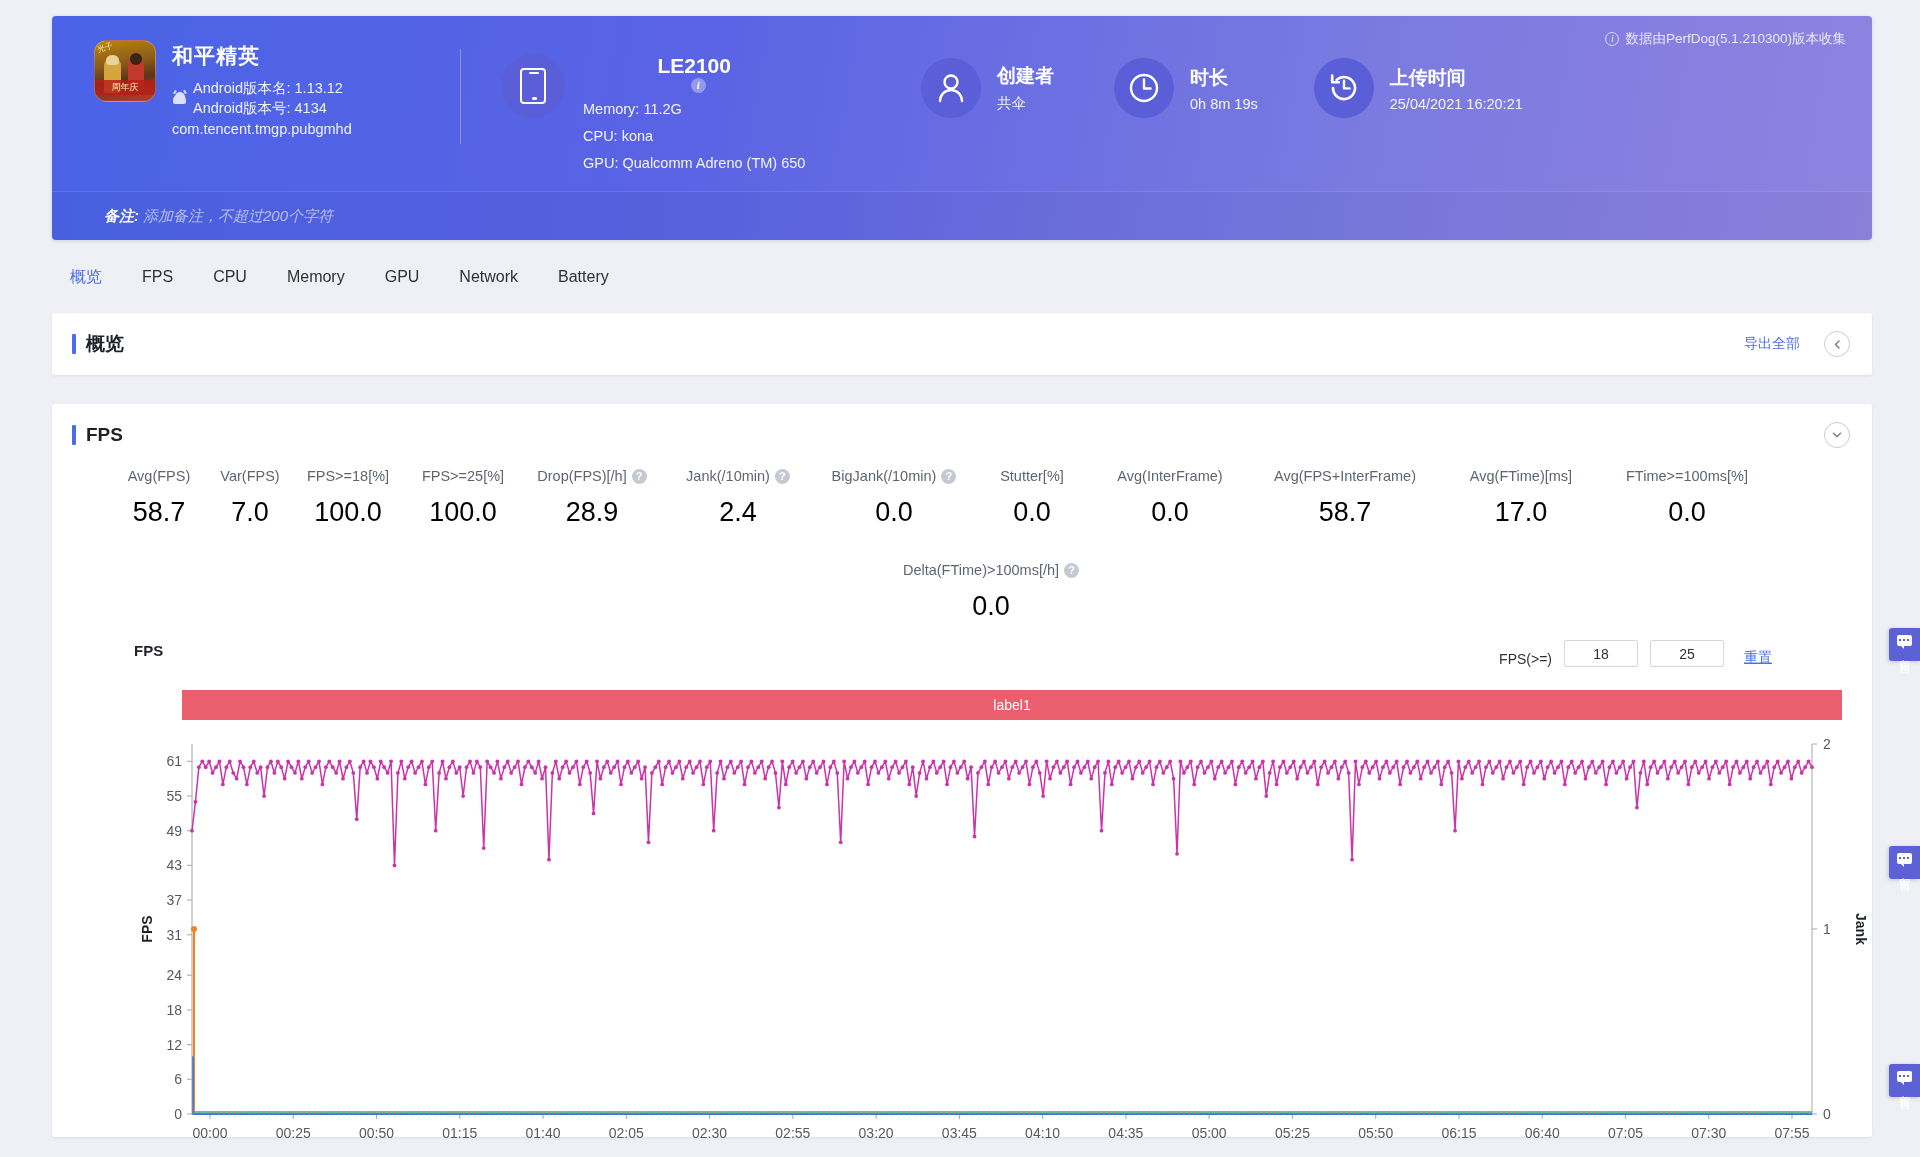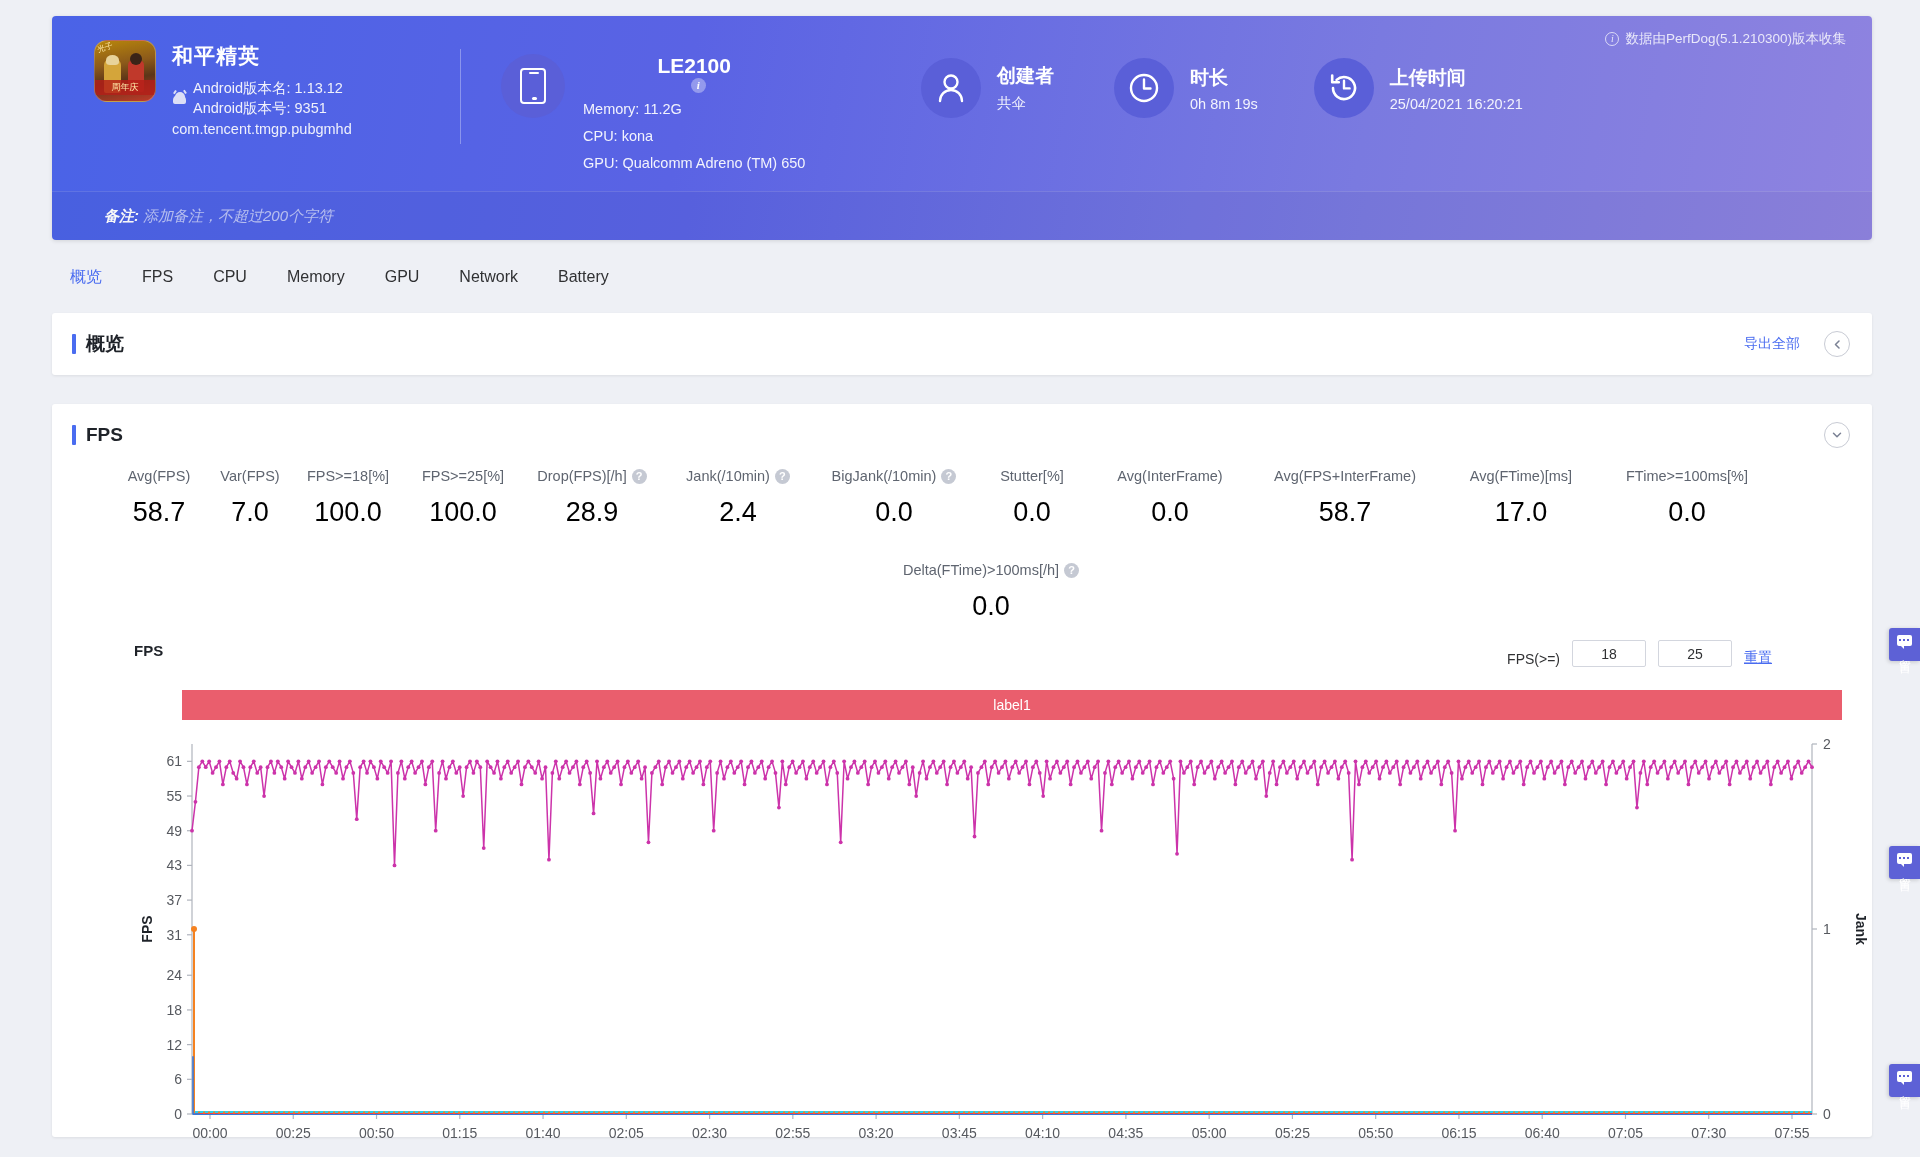--- a/index.html
+++ b/index.html
@@ -134,21 +134,21 @@
 
   
   .chart-head { position:absolute; left:0; top:238px; width:100%; height:40px; }
   .chart-head .ct { position:absolute; left:82px; top:0; font-size:15px; font-weight:bold; color:#1f2329;}
   .fps-ctrl { position:absolute; right: 100px; top: -2px; display:flex; align-items:flex-end; }
   .fps-ctrl .lab { font-size:14px; color:#303133; margin-right:12px; }
   .fps-ctrl input {
     width: 74px; height: 27px; border:1px solid #d3d6de; border-radius:2px; text-align:center;
     font-size:14px; color:#303133; font-family:"Liberation Sans", sans-serif; margin-right: 12px; outline:none;
   }
-  .fps-ctrl .reset { font-size:14px; color:#4a6cf0; text-decoration:underline; cursor:pointer; margin-left: 0;}
+  .fps-ctrl .reset { font-size:14px; color:#4a6cf0; text-decoration:underline; cursor:pointer; margin-left: 8px;}
 
   .label-band {
     position:absolute; left:130px; top:286px; width:1660px; height:30px;
     background:#ea5e6d; color:#fff; font-size:14px; display:flex; align-items:center; justify-content:center;
   }
 
   .plot { position:absolute; left: 80px; top: 330px; width: 1740px; height: 430px; }
   .plot svg { display:block; }
 
   
@@ -184,21 +184,21 @@
           <div class="app-name">和平精英</div>
           <div class="app-rows">
             <div class="android-ico">
               <div class="a1"></div>
                 <div class="a2"></div>
               <div class="head"></div>
                 <div class="body"></div>
             </div>
             <div>
               <div class="app-vrows">Android版本名: 1.13.12</div>
-              <div class="app-vrows">Android版本号: 9351</div>
+              <div class="app-vrows">Android版本号: 4134</div>
             </div>
           </div>
           <div class="app-pkg">com.tencent.tmgp.pubgmhd</div>
         </div>
       </div>
 
       <div class="hdr-divider"></div>
 
       <div class="dev-block">
         <div class="dev-circle">

